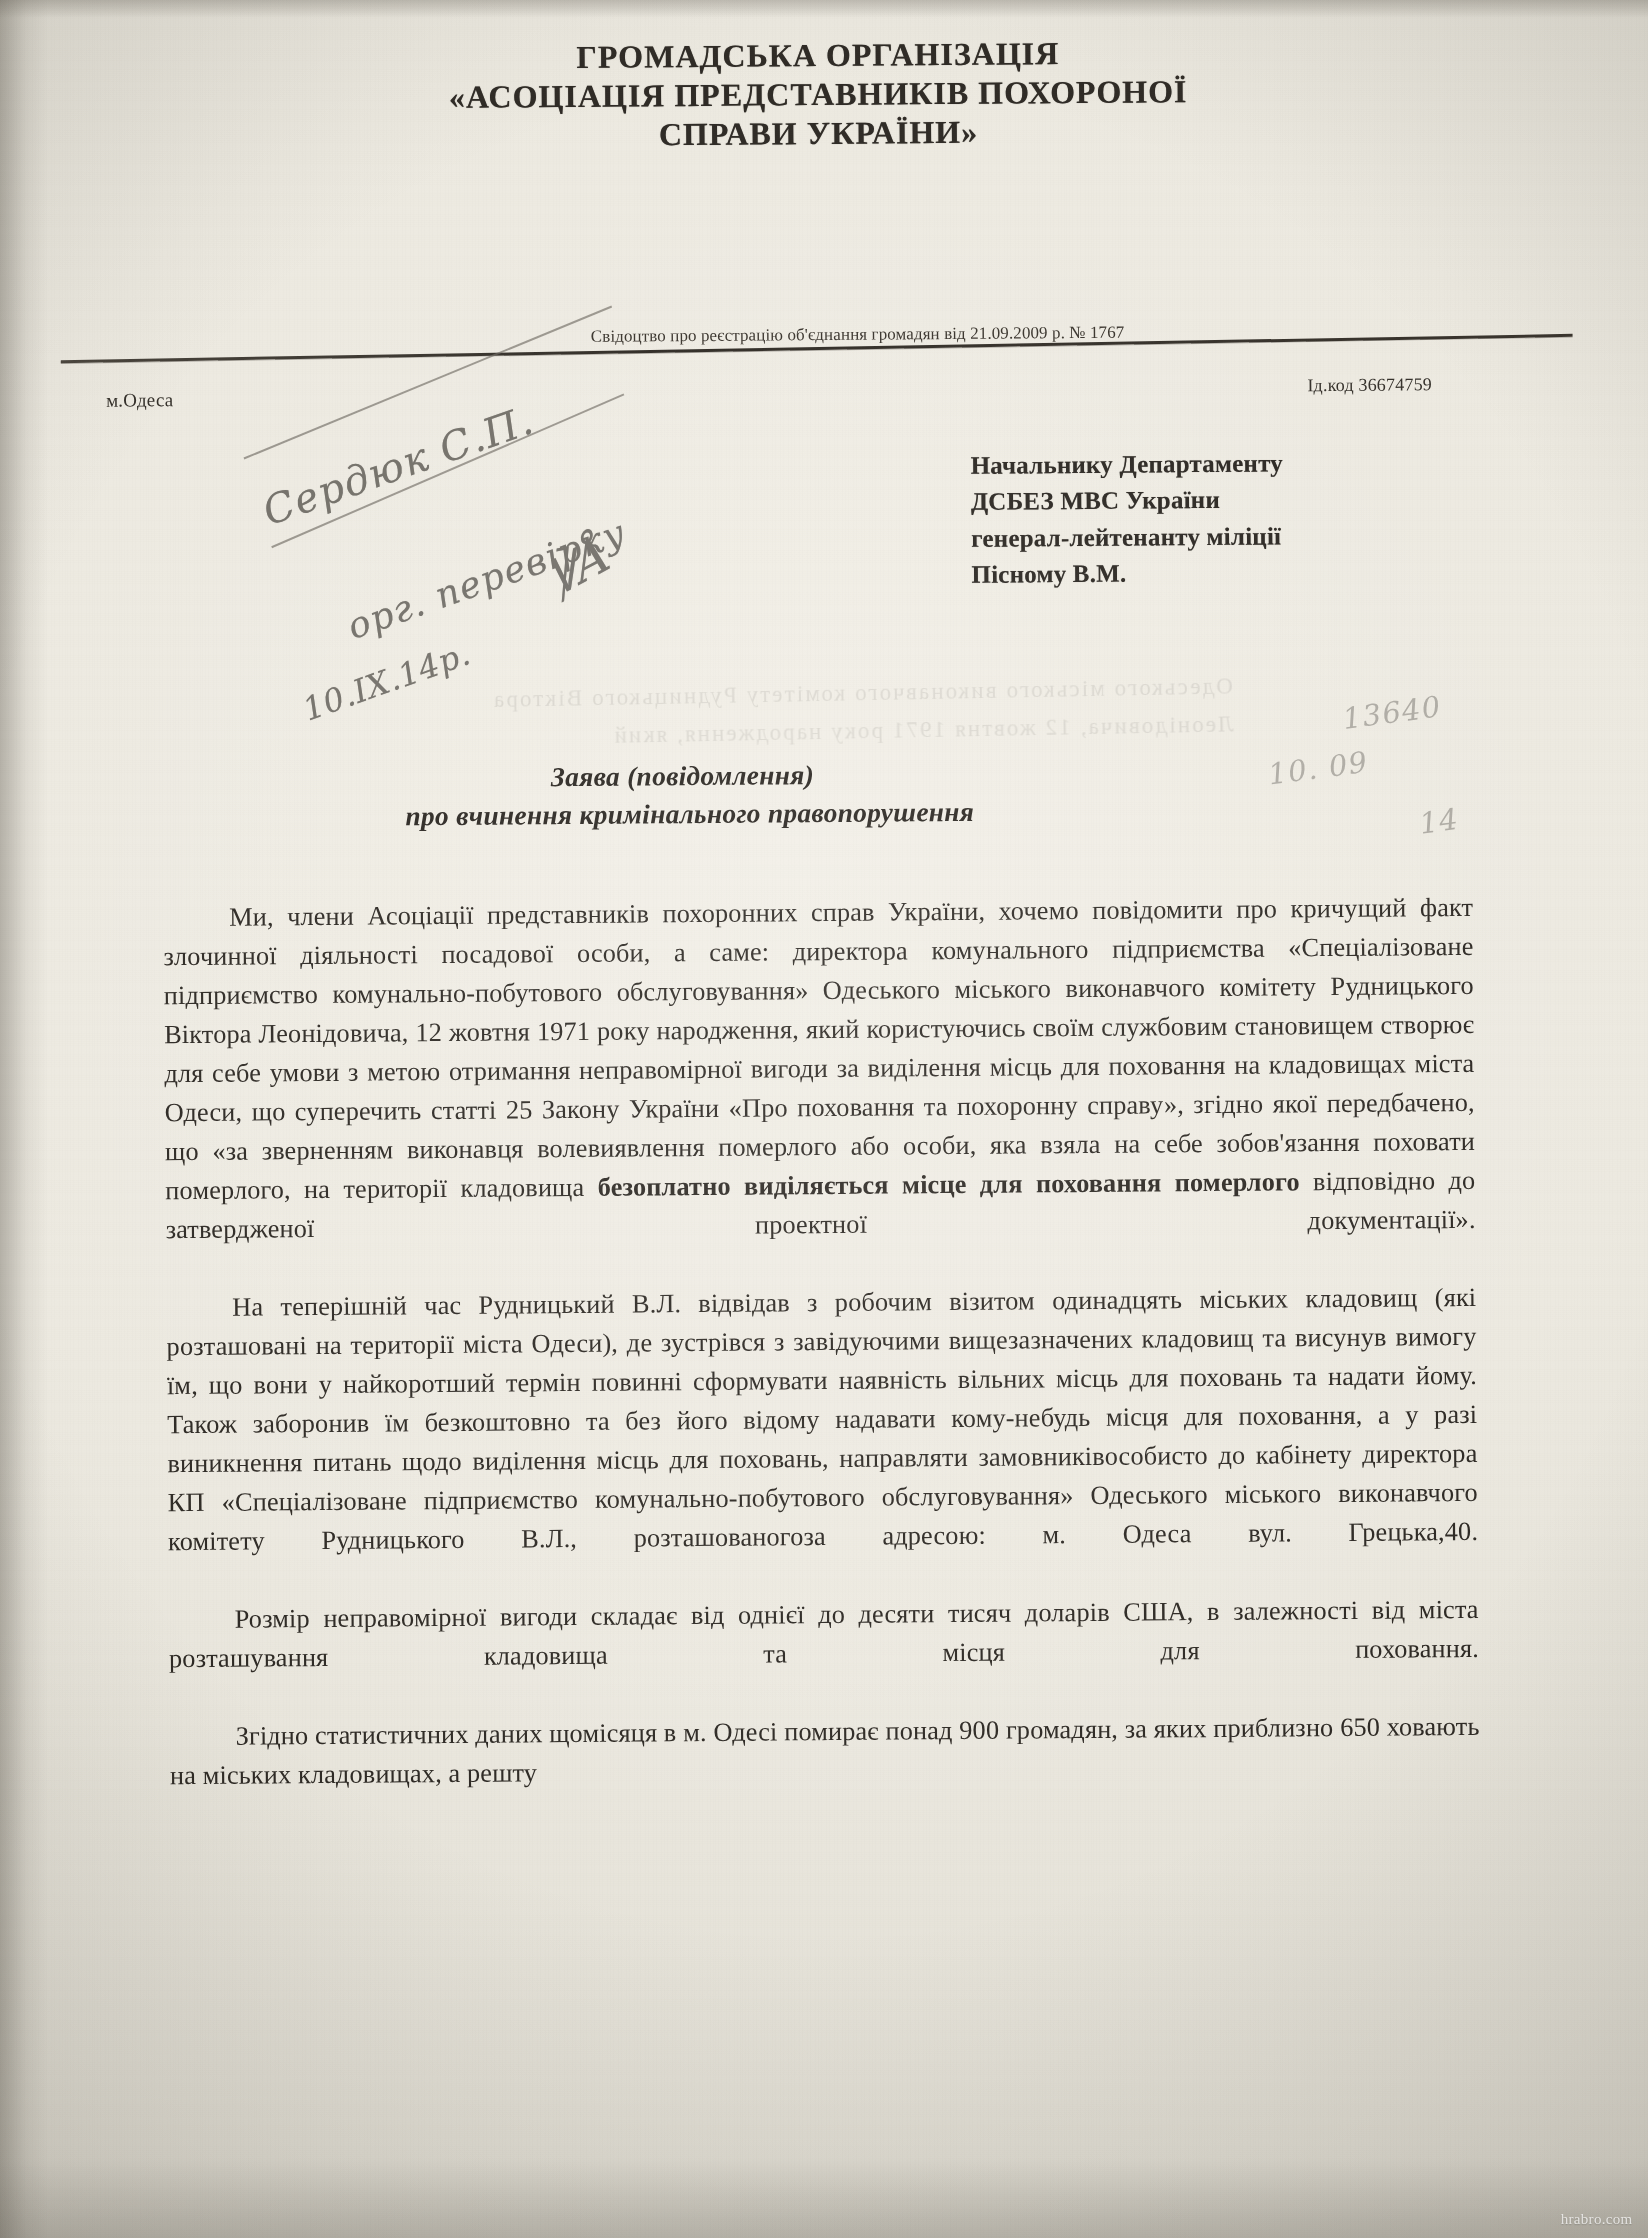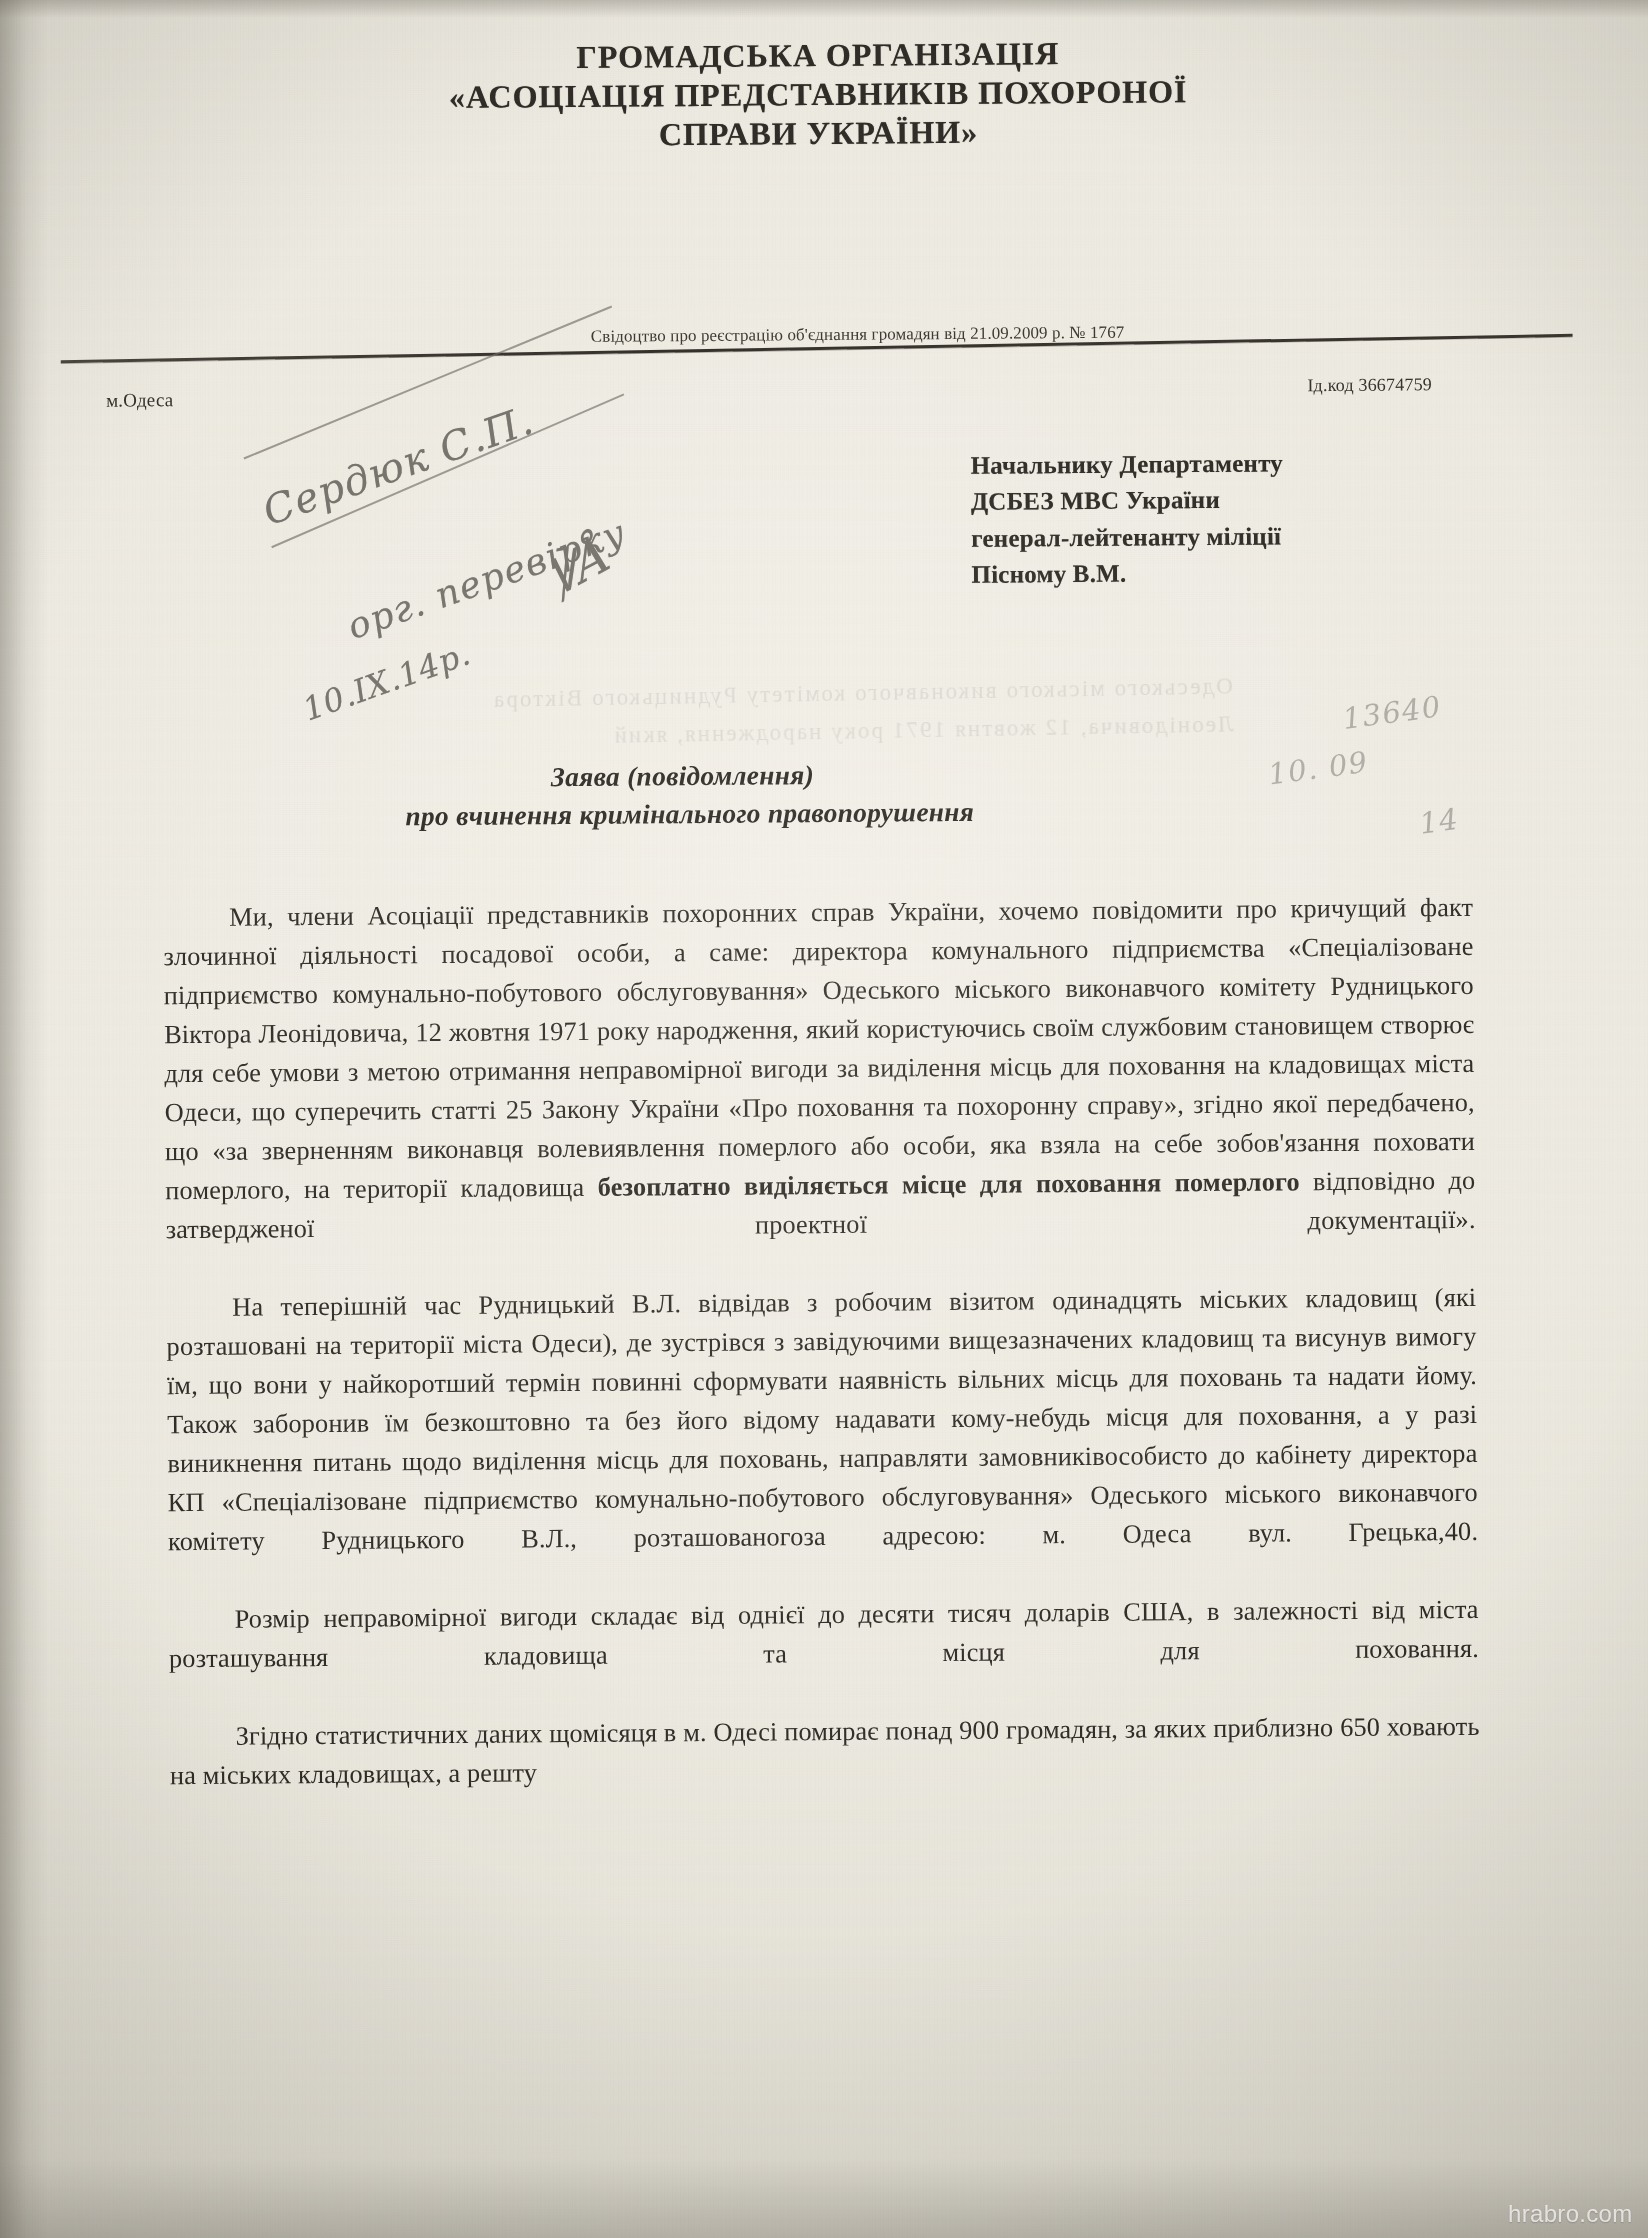--- a/index.html
+++ b/index.html
@@ -301,22 +301,22 @@
     overflow: hidden;
   }
 
   
   .watermark {
     position: absolute;
     right: 16.5px;
     bottom: 11px;
     z-index: 45;
     color: rgba(255,255,255,.72);
-    font-family: Liberation Sans, sans-serif;
-    font-size: 24px;
+    font-family: Liberation Serif, serif;
+    font-size: 15px;
     letter-spacing: 0.3px;
     text-shadow: 0 0.7px 1.4px rgba(0,0,0,.18);
   }
 </style>
 </head>
 <body>
 
 <div class="page">
 
   <div class="sheet">

